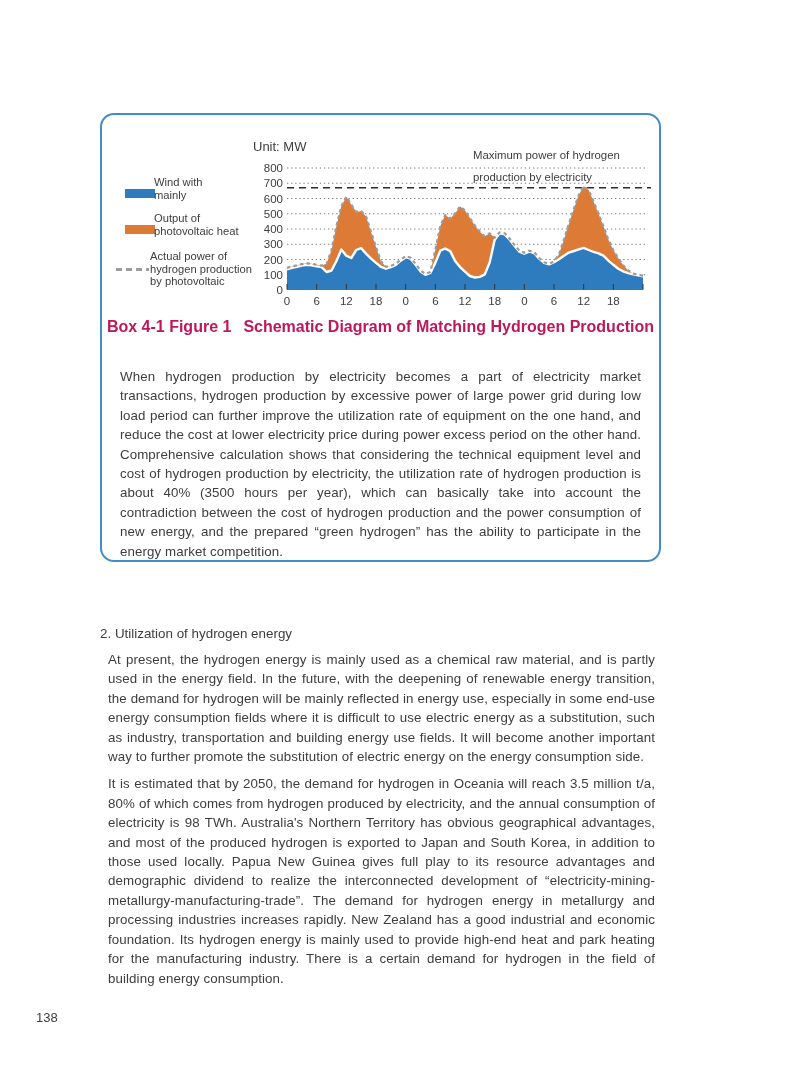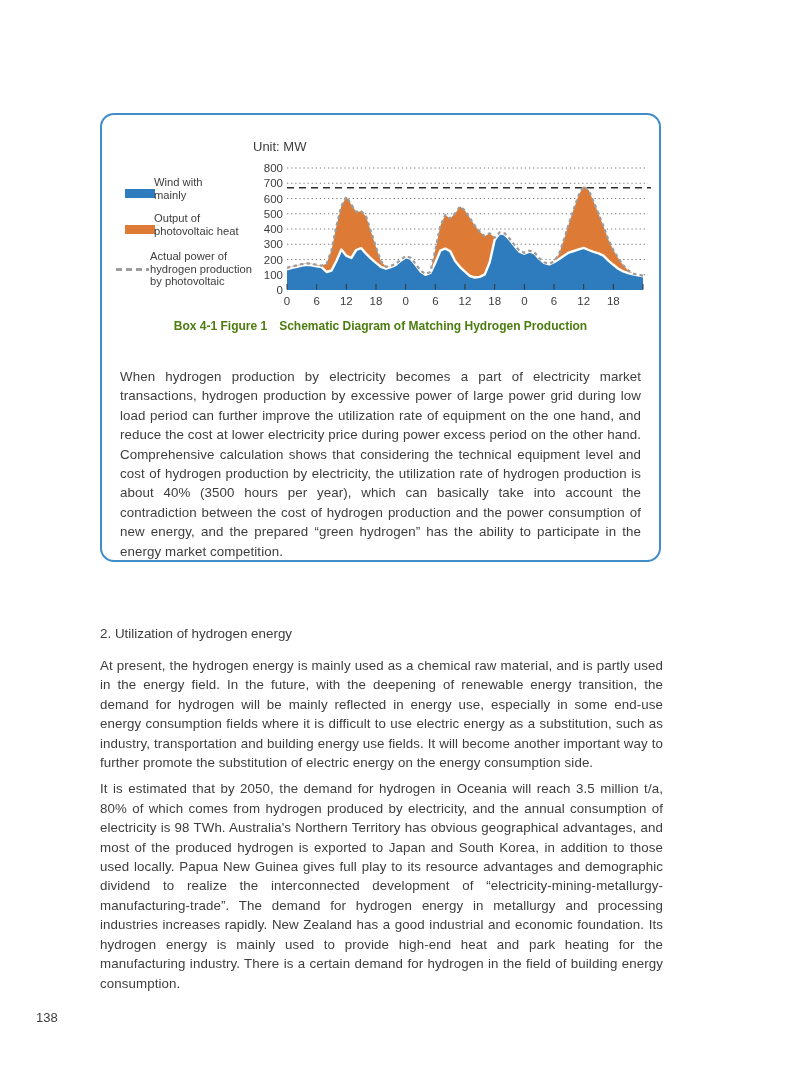--- a/index.html
+++ b/index.html
@@ -16,29 +16,29 @@
   .unit-label{position:absolute;left:151px;top:24px;font-size:13px;}
   .max-label{position:absolute;left:371px;top:29px;font-size:11.4px;line-height:22px;white-space:nowrap;}
 
   .legend-item{position:absolute;font-size:11.2px;line-height:12.6px;}
   .lg-text{position:absolute;left:0;top:0;white-space:nowrap;}
   .swatch{position:absolute;width:30px;height:9px;}
   .swatch-dashed{position:absolute;width:33px;height:3px;
     background:repeating-linear-gradient(90deg,#9c9c9c 0 6px,transparent 6px 10px);}
 
   .caption{position:absolute;left:0;right:0;top:201px;text-align:center;
-    font-size:12px;font-weight:bold;line-height:21px;color:#4d7c0f;}
+    font-size:16px;font-weight:bold;line-height:21px;color:#be185d;}
   .cap-label{margin-right:12px;}
 
   .box-body{position:absolute;left:10px;right:10px;top:244px;margin:8px;
     font-size:13.3px;line-height:19.4px;text-align:justify;letter-spacing:0.1px;}
 
   .main{position:absolute;left:100px;top:626px;width:563px;}
-  .main .heading{font-size:13.4px;font-weight:normal;margin:0 0 15px;}
-  .main p{font-size:13.3px;line-height:19.4px;text-align:justify;margin:0;letter-spacing:0.1px;}
+  .main .heading{font-size:13.4px;font-weight:normal;margin:0 0 9px;}
+  .main p{font-size:13.3px;line-height:19.4px;text-align:justify;margin:8px;letter-spacing:0.1px;}
   .main p + p{margin-top:7px;}
 
   .page-number{position:absolute;left:36px;top:1010px;font-size:13px;text-align:right;}
 </style>
 </head>
 <body>
 
 <div>
 
   <div class="figure-box">
@@ -89,20 +89,24 @@
           <text x="452" y="190" text-anchor="middle" class="svg-tick">6</text>
           <line x1="481.6666666666667" y1="169" x2="481.6666666666667" y2="174.5" stroke="#333" stroke-width="1"></line>
           <text x="481.6666666666667" y="190" text-anchor="middle" class="svg-tick">12</text>
           <line x1="511.3333333333333" y1="169" x2="511.3333333333333" y2="174.5" stroke="#333" stroke-width="1"></line>
           <text x="511.3333333333333" y="190" text-anchor="middle" class="svg-tick">18</text>
           <line x1="541" y1="169" x2="541" y2="174.5" stroke="#333" stroke-width="1"></line>
         </svg>
 
       <div class="unit-label">Unit: MW</div>
 
+      <div class="max-label">
+        <div>Maximum power of hydrogen</div>
+        <div>production by electricity</div>
+      </div>
 
       <div class="legend-item" style="left:52px;top:61px;">
         <div class="swatch" style="left:-29px;top:13px;background:#2e7cbd;"></div>
         <div class="lg-text">
           <div>Wind with</div>
           <div>mainly</div>
         </div>
       </div>
 
       <div class="legend-item" style="left:52px;top:97px;">

